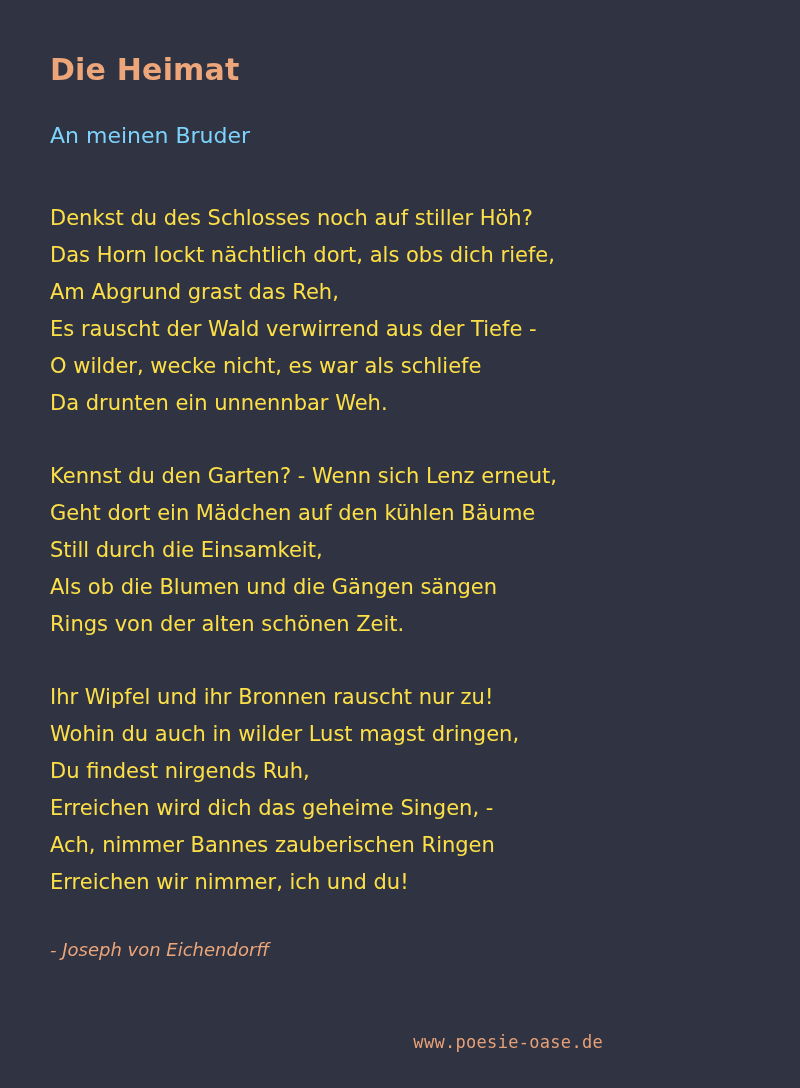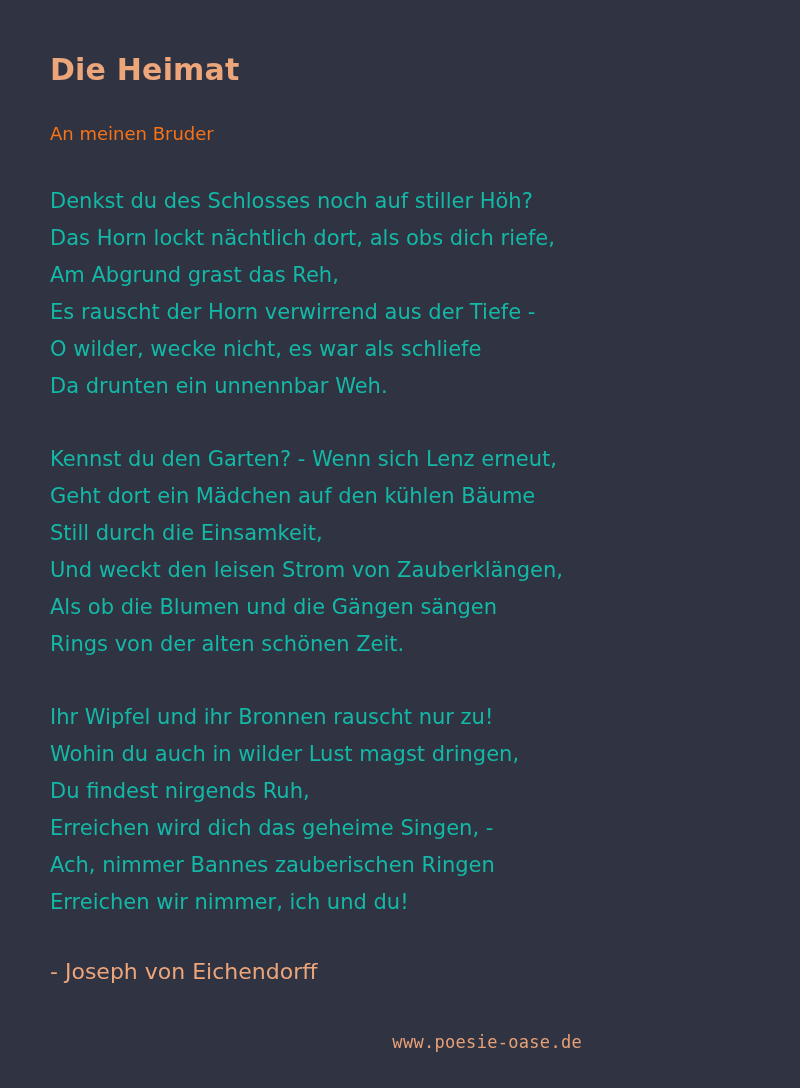--- a/index.html
+++ b/index.html
@@ -23,74 +23,74 @@
   }
   .poem-title {
     color: #eda57a;
     font-size: 30px;
     font-weight: bold;
     letter-spacing: 0.2px;
     margin: 0 0 34px 0;
     line-height: 1.2;
   }
   .dedication {
-    color: #f97316;
-    font-size: 18px;
+    color: #7dd3fc;
+    font-size: 22px;
     font-weight: normal;
-    margin: 0 0 38px 0;
+    margin: 0 0 49px 0;
     line-height: 1.3;
   }
   .stanza {
     margin: 0 0 36px 0;
   }
   .line {
-    color: #14b8a6;
+    color: #fde047;
     font-size: 21px;
     line-height: 37px;
     white-space: pre;
   }
   .author {
     color: #eda57a;
-    font-size: 22px;
+    font-size: 18px;
     margin-top: 8px;
     line-height: 1.4;
+    font-style: italic;
   }
   .site-url {
     position: absolute;
-    right: 58px;
+    right: 37px;
     bottom: 36px;
     color: #e8a077;
     font-size: 17px;
     font-family: "DejaVu Sans Mono", monospace;
     letter-spacing: 0.3px;
   }
 </style>
 </head>
 <body>
 
 <div class="page">
 
   <h1 class="poem-title">Die Heimat</h1>
 
   <div class="dedication">An meinen Bruder</div>
 
   <div class="stanza">
     <div class="line">Denkst du des Schlosses noch auf stiller Höh?</div>
     <div class="line">Das Horn lockt nächtlich dort, als obs dich riefe,</div>
     <div class="line">Am Abgrund grast das Reh,</div>
-    <div class="line">Es rauscht der Horn verwirrend aus der Tiefe -</div>
+    <div class="line">Es rauscht der Wald verwirrend aus der Tiefe -</div>
     <div class="line">O wilder, wecke nicht, es war als schliefe</div>
     <div class="line">Da drunten ein unnennbar Weh.</div>
   </div>
 
   <div class="stanza">
     <div class="line">Kennst du den Garten? - Wenn sich Lenz erneut,</div>
     <div class="line">Geht dort ein Mädchen auf den kühlen Bäume</div>
     <div class="line">Still durch die Einsamkeit,</div>
-    <div class="line">Und weckt den leisen Strom von Zauberklängen,</div>
     <div class="line">Als ob die Blumen und die Gängen sängen</div>
     <div class="line">Rings von der alten schönen Zeit.</div>
   </div>
 
   <div class="stanza">
     <div class="line">Ihr Wipfel und ihr Bronnen rauscht nur zu!</div>
     <div class="line">Wohin du auch in wilder Lust magst dringen,</div>
     <div class="line">Du findest nirgends Ruh,</div>
     <div class="line">Erreichen wird dich das geheime Singen, -</div>
     <div class="line">Ach, nimmer Bannes zauberischen Ringen</div>

